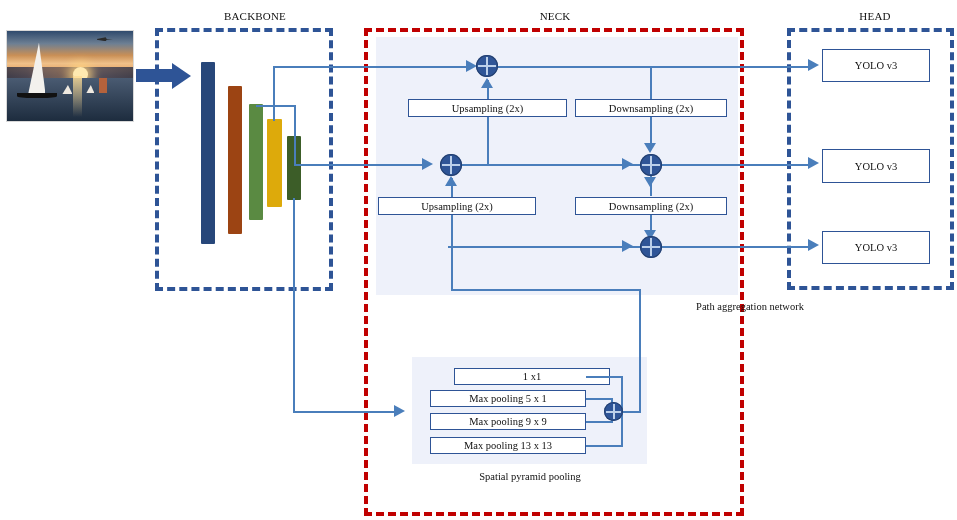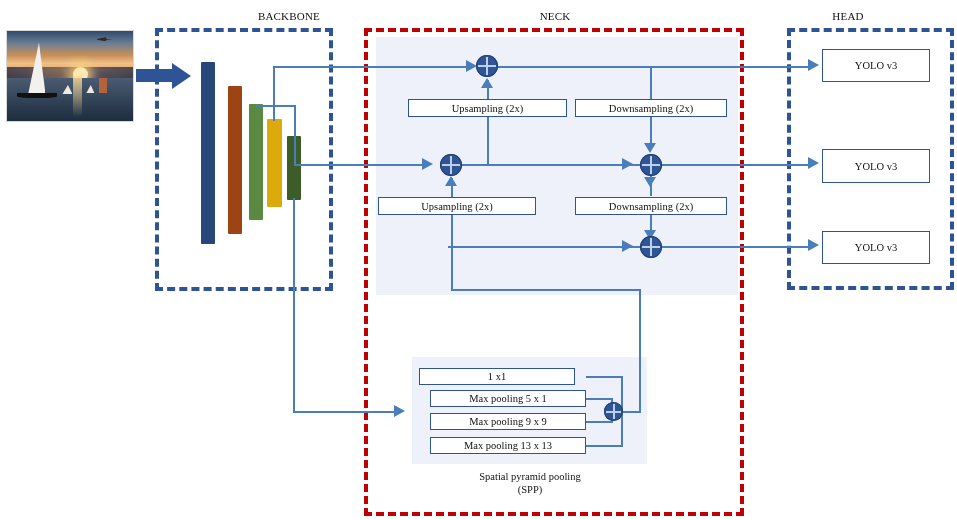--- a/index.html
+++ b/index.html
@@ -74,23 +74,23 @@
   .ph-boat2{position:absolute;left:44%;top:60%;width:10px;height:9px;background:#efe9e0;
           clip-path:polygon(55% 0,100% 100%,0 100%);}
   .ph-boat3{position:absolute;left:63%;top:60%;width:8px;height:8px;background:#efe9e0;
           clip-path:polygon(55% 0,100% 100%,0 100%);}
 
   .cap{font-size:10.5px;color:#111;text-align:center;line-height:13px;white-space:nowrap;}
 </style>
 </head>
 <body>
 
-<div class="abs sec-title" style="left:160px;top:10px;width:160px;text-align:right;">BACKBONE</div>
+<div class="abs sec-title" style="left:175px;top:10px;width:160px;">BACKBONE</div>
 <div class="abs sec-title" style="left:475px;top:10px;width:160px;">NECK</div>
-<div class="abs sec-title" style="left:768px;top:10px;width:160px;">HEAD</div>
+<div class="abs sec-title" style="left:795px;top:10px;width:160px;">HEAD</div>
 
 <div class="abs region blue" style="left:155px;top:28px;width:178px;height:263px;"></div>
 <div class="abs region red" style="left:364px;top:28px;width:380px;height:488px;"></div>
 <div class="abs region blue" style="left:787px;top:28px;width:167px;height:262px;"></div>
 
 <div class="abs photo" style="left:6px;top:30px;width:128px;height:92px;">
   <div class="ph-sky-city"></div>
   <div class="ph-sun"></div>
   <div class="ph-water"></div>
   <div class="ph-sunstreak"></div>
@@ -168,38 +168,38 @@
 <div class="abs pbox" style="left:575px;top:99px;width:152px;height:18px;">Downsampling (2x)</div>
 <div class="abs pbox" style="left:378px;top:197px;width:158px;height:18px;">Upsampling (2x)</div>
 <div class="abs pbox" style="left:575px;top:197px;width:152px;height:18px;">Downsampling (2x)</div>
 
 <div class="abs merge" style="left:476px;top:55px;"></div>
 <div class="abs merge" style="left:440px;top:154px;"></div>
 <div class="abs merge" style="left:640px;top:154px;"></div>
 <div class="abs merge" style="left:640px;top:236px;"></div>
 
 <div class="abs cap" style="left:625px;top:300px;width:250px;">
-</div>
-
-<div class="abs pbox" style="left:419px;top:368px;width:156px;height:17px;">1 x1</div>
+  <div>Path aggregation network</div>
+</div>
+
+<div class="abs pbox" style="left:454px;top:368px;width:156px;height:17px;">1 x1</div>
 <div class="abs pbox" style="left:430px;top:390px;width:156px;height:17px;">Max pooling 5 x 1</div>
 <div class="abs pbox" style="left:430px;top:413px;width:156px;height:17px;">Max pooling 9 x 9</div>
 <div class="abs pbox" style="left:430px;top:437px;width:156px;height:17px;">Max pooling 13 x 13</div>
 
 <div class="abs ln lnh" style="left:586px;top:376px;width:37px;"></div>
 <div class="abs ln lnv" style="left:621px;top:376px;height:36px;"></div>
 <div class="abs ln lnh" style="left:586px;top:398px;width:27px;"></div>
 <div class="abs ln lnv" style="left:611px;top:398px;height:14px;"></div>
 <div class="abs ln lnh" style="left:586px;top:421px;width:27px;"></div>
 <div class="abs ln lnv" style="left:611px;top:412px;height:10px;"></div>
 <div class="abs ln lnh" style="left:586px;top:445px;width:37px;"></div>
 <div class="abs ln lnv" style="left:621px;top:412px;height:34px;"></div>
 
 <div class="abs merge merge-sm" style="left:604px;top:402px;"></div>
 
 <div class="abs cap" style="left:405px;top:470px;width:250px;">
   <div>Spatial pyramid pooling</div>
-  <div>(SPP)</div>
 </div>
 
 <div class="abs pbox" style="left:822px;top:49px;width:108px;height:33px;">YOLO v3</div>
 <div class="abs pbox" style="left:822px;top:149px;width:108px;height:34px;">YOLO v3</div>
 <div class="abs pbox" style="left:822px;top:231px;width:108px;height:33px;">YOLO v3</div>
 
 </body></html>

